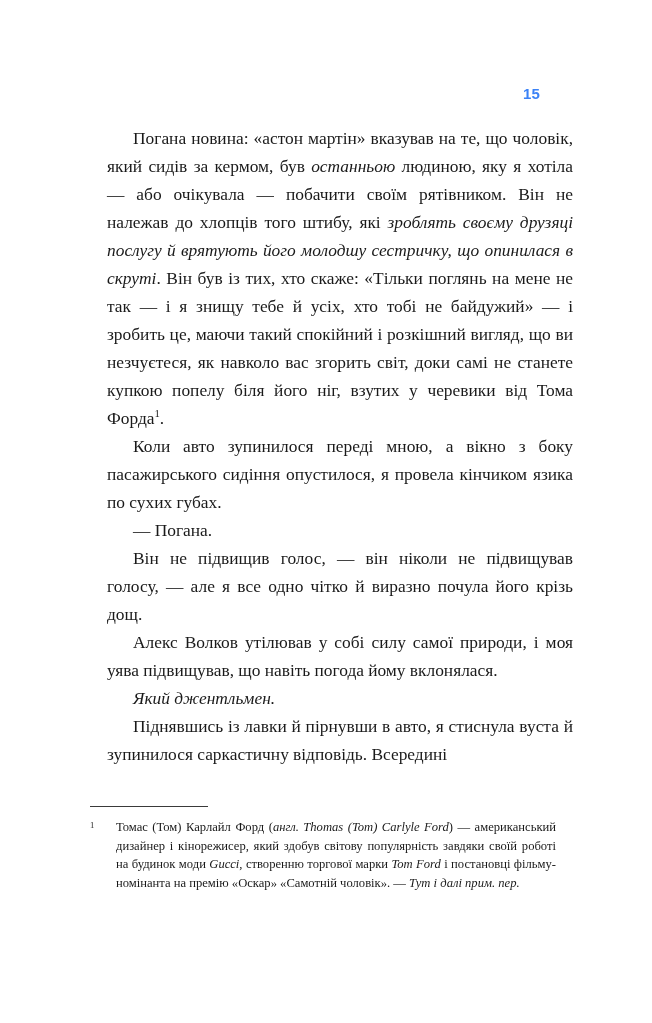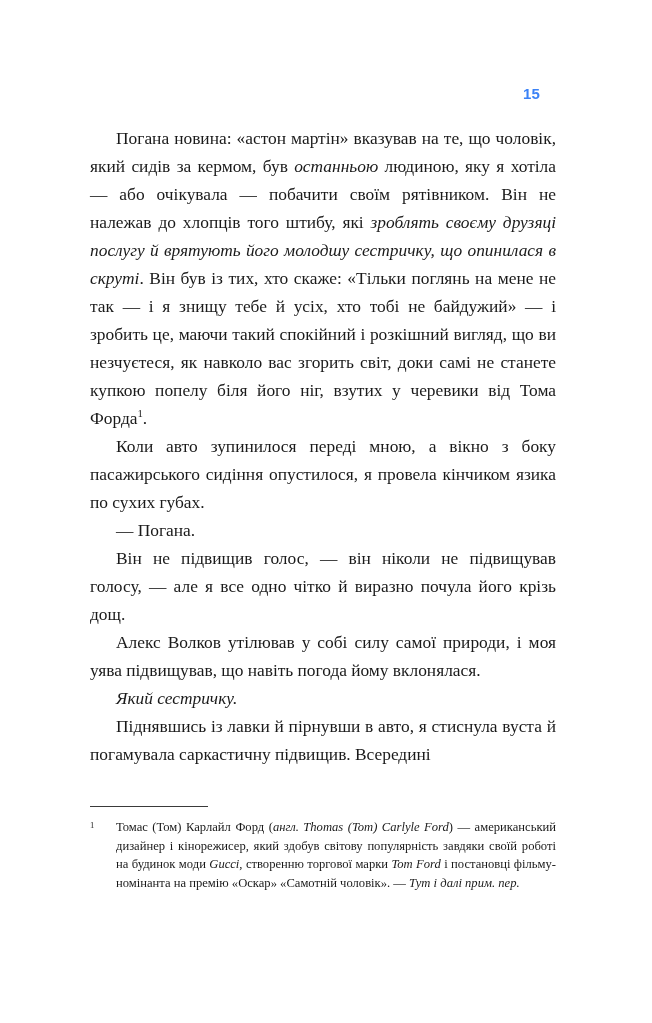--- a/index.html
+++ b/index.html
@@ -31,21 +31,21 @@
     font-weight: bold;
     font-size: 15px;
     letter-spacing: 0.2px;
     color: #3b82f6;
   }
 
   
   .textblock {
     position: absolute;
     top: 124px;
-    left: 90px;
+    left: 107px;
     width: 466px;
   }
 
   .textblock p {
     margin: 0;
     font-size: 17.4px;
     line-height: 28px;
     text-align: justify;
     text-justify: inter-word;
     text-indent: 26px;
@@ -105,22 +105,22 @@
 <div class="page">
 
   <div class="folio">15</div>
 
   <div class="textblock">
       <p><span>Погана новина: «астон мартін» вказував на те, що чоловік, який сидів за кермом, був </span><em>останньою</em><span> людиною, яку я хотіла — або очікувала — побачити своїм рятівником. Він не належав до хлопців того штибу, які </span><em>зроблять своєму друзяці послугу й врятують його молодшу сестричку, що опинилася в скруті</em><span>. Він був із тих, хто скаже: «Тільки поглянь на мене не так — і я знищу тебе й усіх, хто тобі не байдужий» — і зробить це, маючи такий спокійний і розкішний вигляд, що ви незчуєтеся, як навколо вас згорить світ, доки самі не станете купкою попелу біля його ніг, взутих у черевики від Тома Форда</span><sup class="fnref">1</sup><span>.</span></p>
       <p><span>Коли авто зупинилося переді мною, а вікно з боку пасажирського сидіння опустилося, я провела кінчиком язика по сухих губах.</span></p>
       <p><span>— Погана.</span></p>
       <p><span>Він не підвищив голос, — він ніколи не підвищував голосу, — але я все одно чітко й виразно почула його крізь дощ.</span></p>
       <p><span>Алекс Волков утілював у собі силу самої природи, і моя уява підвищував, що навіть погода йому вклонялася.</span></p>
-      <p><em>Який сестричку.</em></p>
-      <p><span>Піднявшись із лавки й пірнувши в авто, я стиснула вуста й погамувала саркастичну підвищив. Всередині</span></p>
+      <p><em>Який джентльмен.</em></p>
+      <p><span>Піднявшись із лавки й пірнувши в авто, я стиснула вуста й зупинилося саркастичну відповідь. Всередині</span></p>
     </div>
 
   <div class="footnotes">
     <hr class="fn-rule">
     <div class="fn-list">
         <div class="footnote"><span class="fn-num">1</span><span><span>Томас (Том) Карлайл Форд (</span><em>англ. Thomas (Tom) Carlyle Ford</em><span>) — американський дизайнер і кінорежисер, який здобув світову популярність завдяки своїй роботі на будинок моди </span><em>Gucci</em><span>, створенню торгової марки </span><em>Tom Ford</em><span> і постановці фільму-номінанта на премію «Оскар» «Самотній чоловік». — </span><em>Тут і далі прим. пер.</em></span></div>
       </div>
   </div>
 
 </div>

